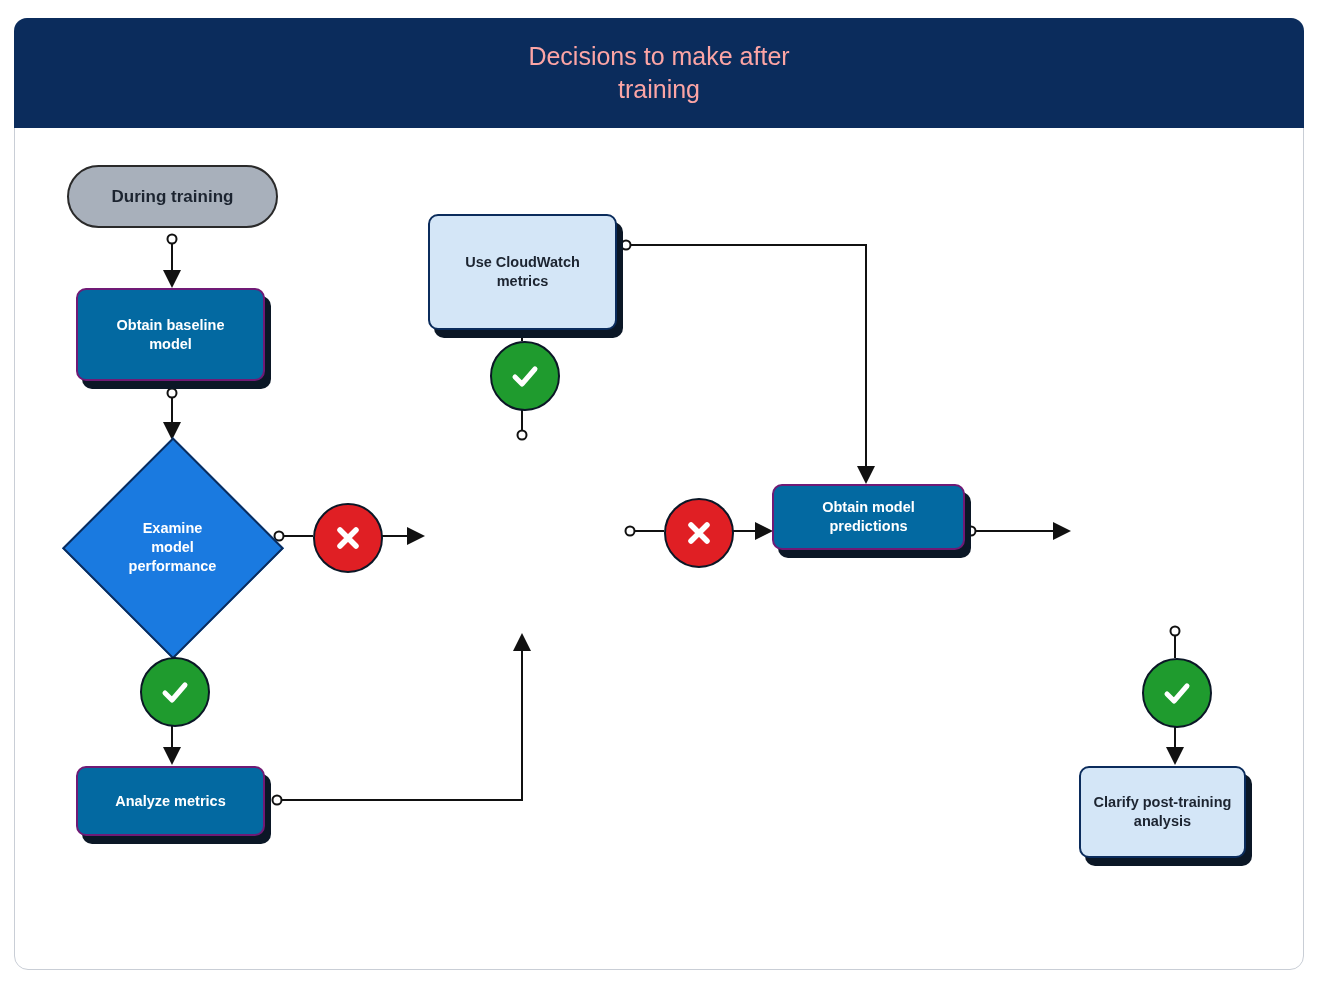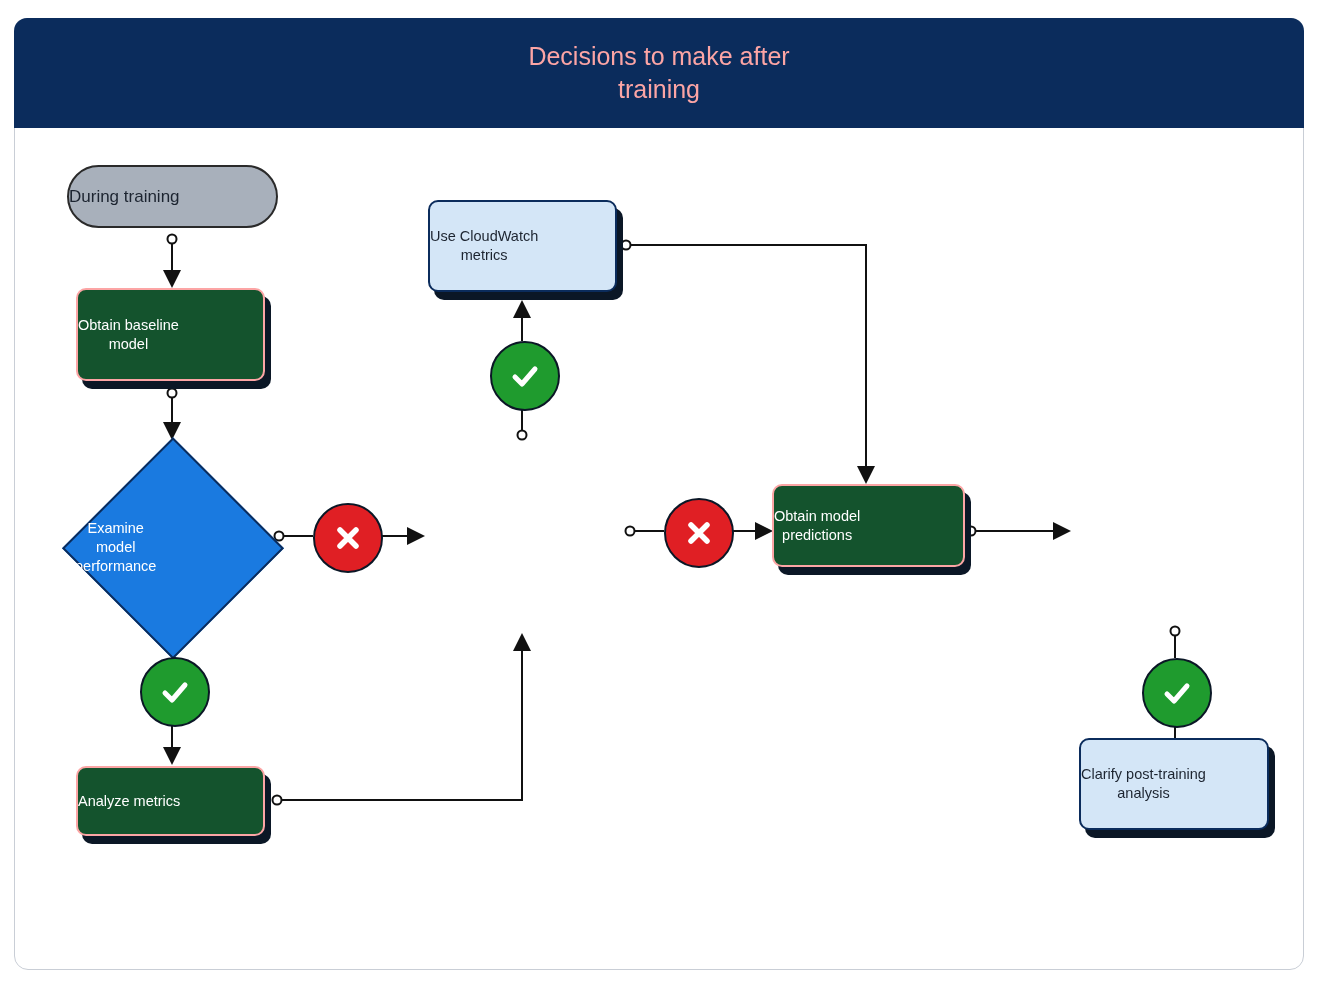--- a/index.html
+++ b/index.html
@@ -53,39 +53,39 @@
     top: 0;
     width: 1332px;
     height: 987px;
     pointer-events: none;
   }
   .node {
     position: absolute;
     box-sizing: border-box;
     display: flex;
     align-items: center;
-    justify-content: flex-start;
+    justify-content: center;
     text-align: center;
-    font-weight: normal;
+    font-weight: bold;
     color: #ffffff;
     font-size: 14.5px;
     line-height: 19px;
   }
   
   .n-terminator {
     background: #a8b0bb;
     border: 2px solid #2a2a2a;
     border-radius: 60px;
     color: #1c2430;
     font-size: 17px;
   }
   
   .n-box {
-    background: #14532d;
-    border: 2px solid #fca5a5;
+    background: #0369a1;
+    border: 2px solid #701a75;
     border-radius: 10px;
     box-shadow: 6px 8px 0 0 #0b1726;
   }
   .n-box-light {
     background: #d4e6f7;
     border: 2px solid #0b2c5c;
     border-radius: 10px;
     color: #1c2430;
     box-shadow: 6px 8px 0 0 #0b1726;
   }
@@ -195,32 +195,32 @@
     <span class="dlabel" style="white-space:pre-line">Examine
 model
 performance</span>
   </div>
 
   <div class="node n-box" style="left:76px; top:766px; width:189px; height:70px;">
     <span style="white-space:pre-line">Analyze metrics</span>
   </div>
 
 
-  <div class="node n-box-light" style="left:428px; top:200px; width:189px; height:92px;">
+  <div class="node n-box-light" style="left:428px; top:214px; width:189px; height:116px;">
     <span style="white-space:pre-line">Use CloudWatch
 metrics</span>
   </div>
 
-  <div class="node n-box" style="left:772px; top:484px; width:193px; height:83px;">
+  <div class="node n-box" style="left:772px; top:484px; width:193px; height:66px;">
     <span style="white-space:pre-line">Obtain model
 predictions</span>
   </div>
 
 
-  <div class="node n-box-light" style="left:1079px; top:738px; width:190px; height:92px;">
+  <div class="node n-box-light" style="left:1079px; top:766px; width:167px; height:92px;">
     <span style="white-space:pre-line">Clarify post-training
 analysis</span>
   </div>
 
   <div class="badge badge-yes" style="left:140px; top:657px; width:66px; height:66px;">
     <svg width="34" height="34" viewBox="0 0 34 34">
       <path d="M7 18 L14 25 L27 10" stroke="#ffffff" stroke-width="5" fill="none" stroke-linecap="round" stroke-linejoin="round"></path>
     </svg>
   </div>
 

